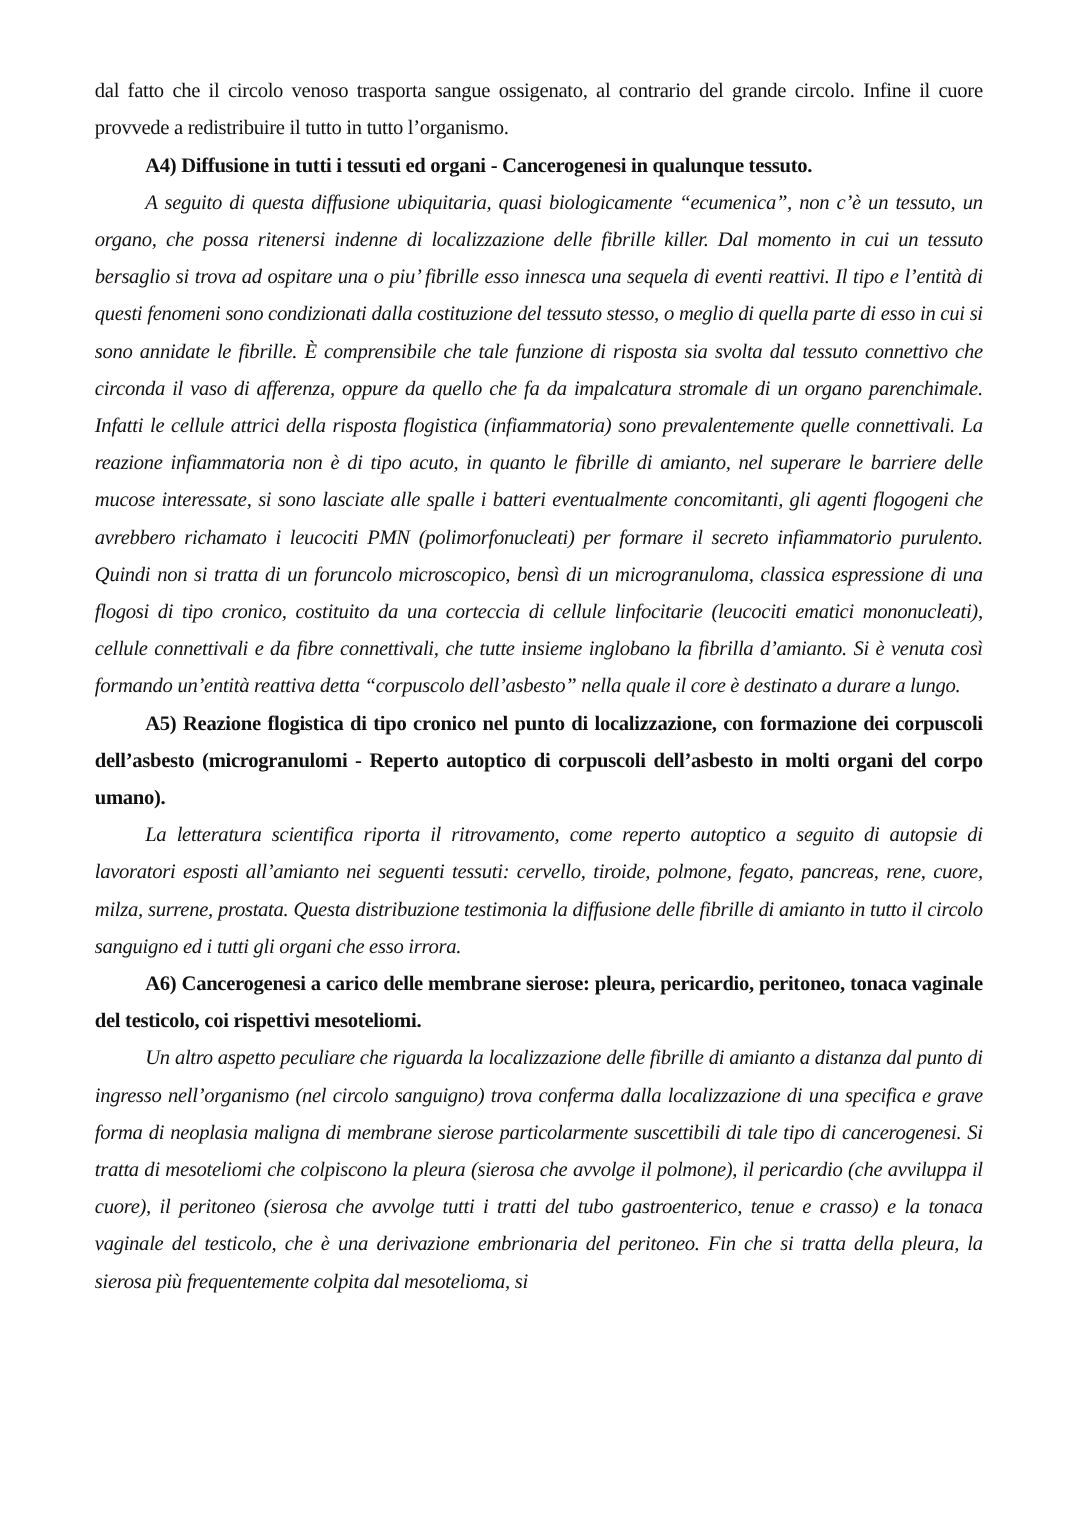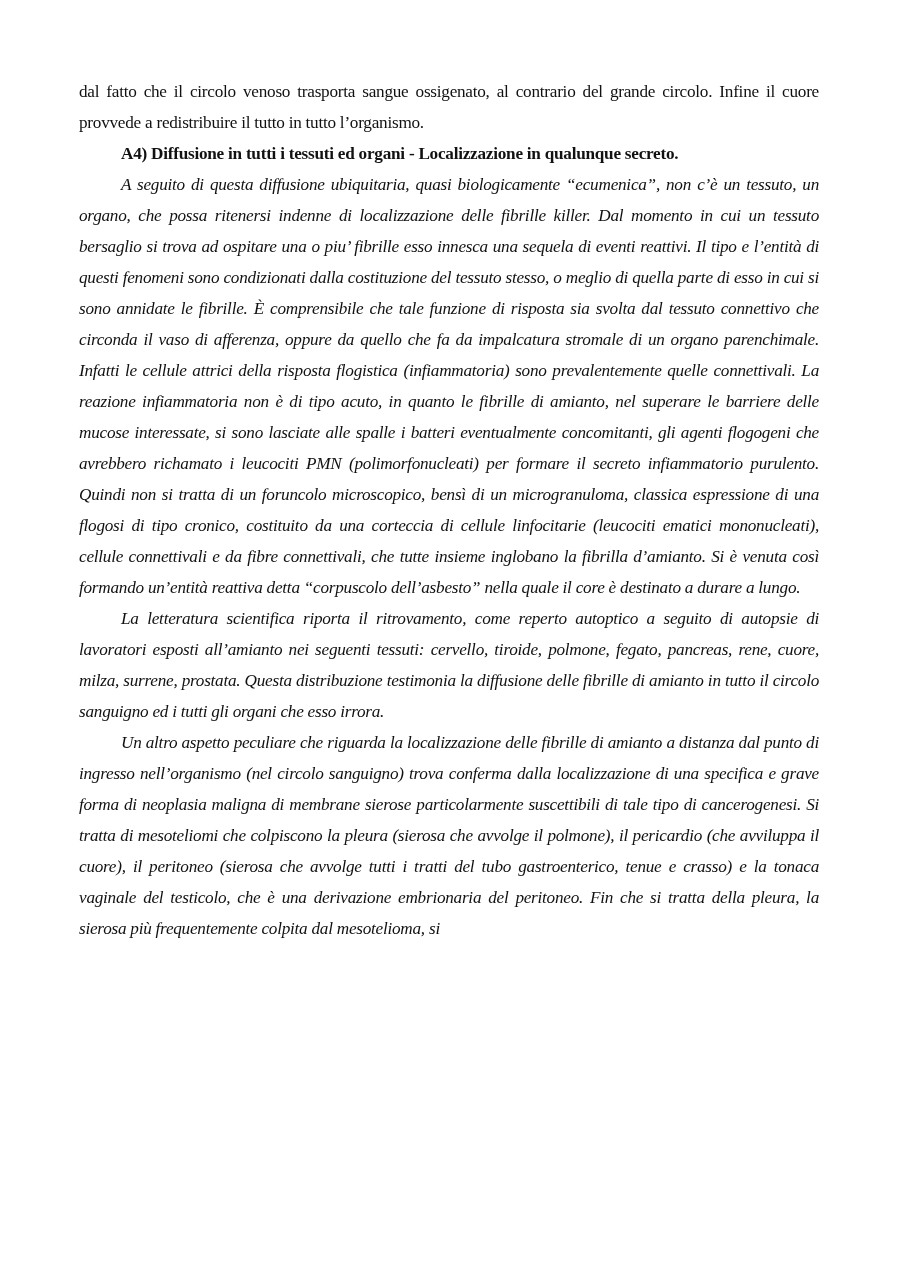--- a/index.html
+++ b/index.html
@@ -9,21 +9,21 @@
     }
     body {
       width: 902px;
       height: 1282px;
       overflow: hidden;
       position: relative;
     }
     .page {
       position: absolute;
       left: 79px;
-      top: 76px;
+      top: 60px;
       width: 740px;
       color: #111111;
       font-family: "Liberation Serif", "DejaVu Serif", serif;
       font-size: 17.2px;
       line-height: 31px;
       letter-spacing: -0.25px;
     }
     .para {
       margin: 0;
       text-align: justify;
@@ -39,17 +39,19 @@
       text-align: justify;
       text-align-last: left;
       text-indent: 42px;
     }
   </style>
 </head>
 <body>
 
 <div class="page">
   <p class="para">dal fatto che il circolo venoso trasporta sangue ossigenato, al contrario del grande circolo. Infine il cuore provvede a redistribuire il tutto in tutto l’organismo.</p>
-  <p class="heading">A4) Diffusione in tutti i tessuti ed organi - Localizzazione in qualunque secreto.</p>
+  <p class="heading">A4) Diffusione in tutti i tessuti ed organi - Cancerogenesi in qualunque tessuto.</p>
   <p class="para indent">A seguito di questa diffusione ubiquitaria, quasi biologicamente “ecumenica”, non c’è un tessuto, un organo, che possa ritenersi indenne di localizzazione delle fibrille killer. Dal momento in cui un tessuto bersaglio si trova ad ospitare una o piu’ fibrille esso innesca una sequela di eventi reattivi. Il tipo e l’entità di questi fenomeni sono condizionati dalla costituzione del tessuto stesso, o meglio di quella parte di esso in cui si sono annidate le fibrille. È comprensibile che tale funzione di risposta sia svolta dal tessuto connettivo che circonda il vaso di afferenza, oppure da quello che fa da impalcatura stromale di un organo parenchimale. Infatti le cellule attrici della risposta flogistica (infiammatoria) sono prevalentemente quelle connettivali. La reazione infiammatoria non è di tipo acuto, in quanto le fibrille di amianto, nel superare le barriere delle mucose interessate, si sono lasciate alle spalle i batteri eventualmente concomitanti, gli agenti flogogeni che avrebbero richamato i leucociti PMN (polimorfonucleati) per formare il secreto infiammatorio purulento. Quindi non si tratta di un foruncolo microscopico, bensì di un microgranuloma, classica espressione di una flogosi di tipo cronico, costituito da una corteccia di cellule linfocitarie (leucociti ematici mononucleati), cellule connettivali e da fibre connettivali, che tutte insieme inglobano la fibrilla d’amianto. Si è venuta così formando un’entità reattiva detta “corpuscolo dell’asbesto” nella quale il core è destinato a durare a lungo.</p>
+  <p class="heading">A5) Reazione flogistica di tipo cronico nel punto di localizzazione, con formazione dei corpuscoli dell’asbesto (microgranulomi - Reperto autoptico di corpuscoli dell’asbesto in molti organi del corpo umano).</p>
   <p class="para indent">La letteratura scientifica riporta il ritrovamento, come reperto autoptico a seguito di autopsie di lavoratori esposti all’amianto nei seguenti tessuti: cervello, tiroide, polmone, fegato, pancreas, rene, cuore, milza, surrene, prostata. Questa distribuzione testimonia la diffusione delle fibrille di amianto in tutto il circolo sanguigno ed i tutti gli organi che esso irrora.</p>
+  <p class="heading">A6) Cancerogenesi a carico delle membrane sierose: pleura, pericardio, peritoneo, tonaca vaginale del testicolo, coi rispettivi mesoteliomi.</p>
   <p class="para indent">Un altro aspetto peculiare che riguarda la localizzazione delle fibrille di amianto a distanza dal punto di ingresso nell’organismo (nel circolo sanguigno) trova conferma dalla localizzazione di una specifica e grave forma di neoplasia maligna di membrane sierose particolarmente suscettibili di tale tipo di cancerogenesi. Si tratta di mesoteliomi che colpiscono la pleura (sierosa che avvolge il polmone), il pericardio (che avviluppa il cuore), il peritoneo (sierosa che avvolge tutti i tratti del tubo gastroenterico, tenue e crasso) e la tonaca vaginale del testicolo, che è una derivazione embrionaria del peritoneo. Fin che si tratta della pleura, la sierosa più frequentemente colpita dal mesotelioma, si</p>
 </div>
 
 </body></html>

